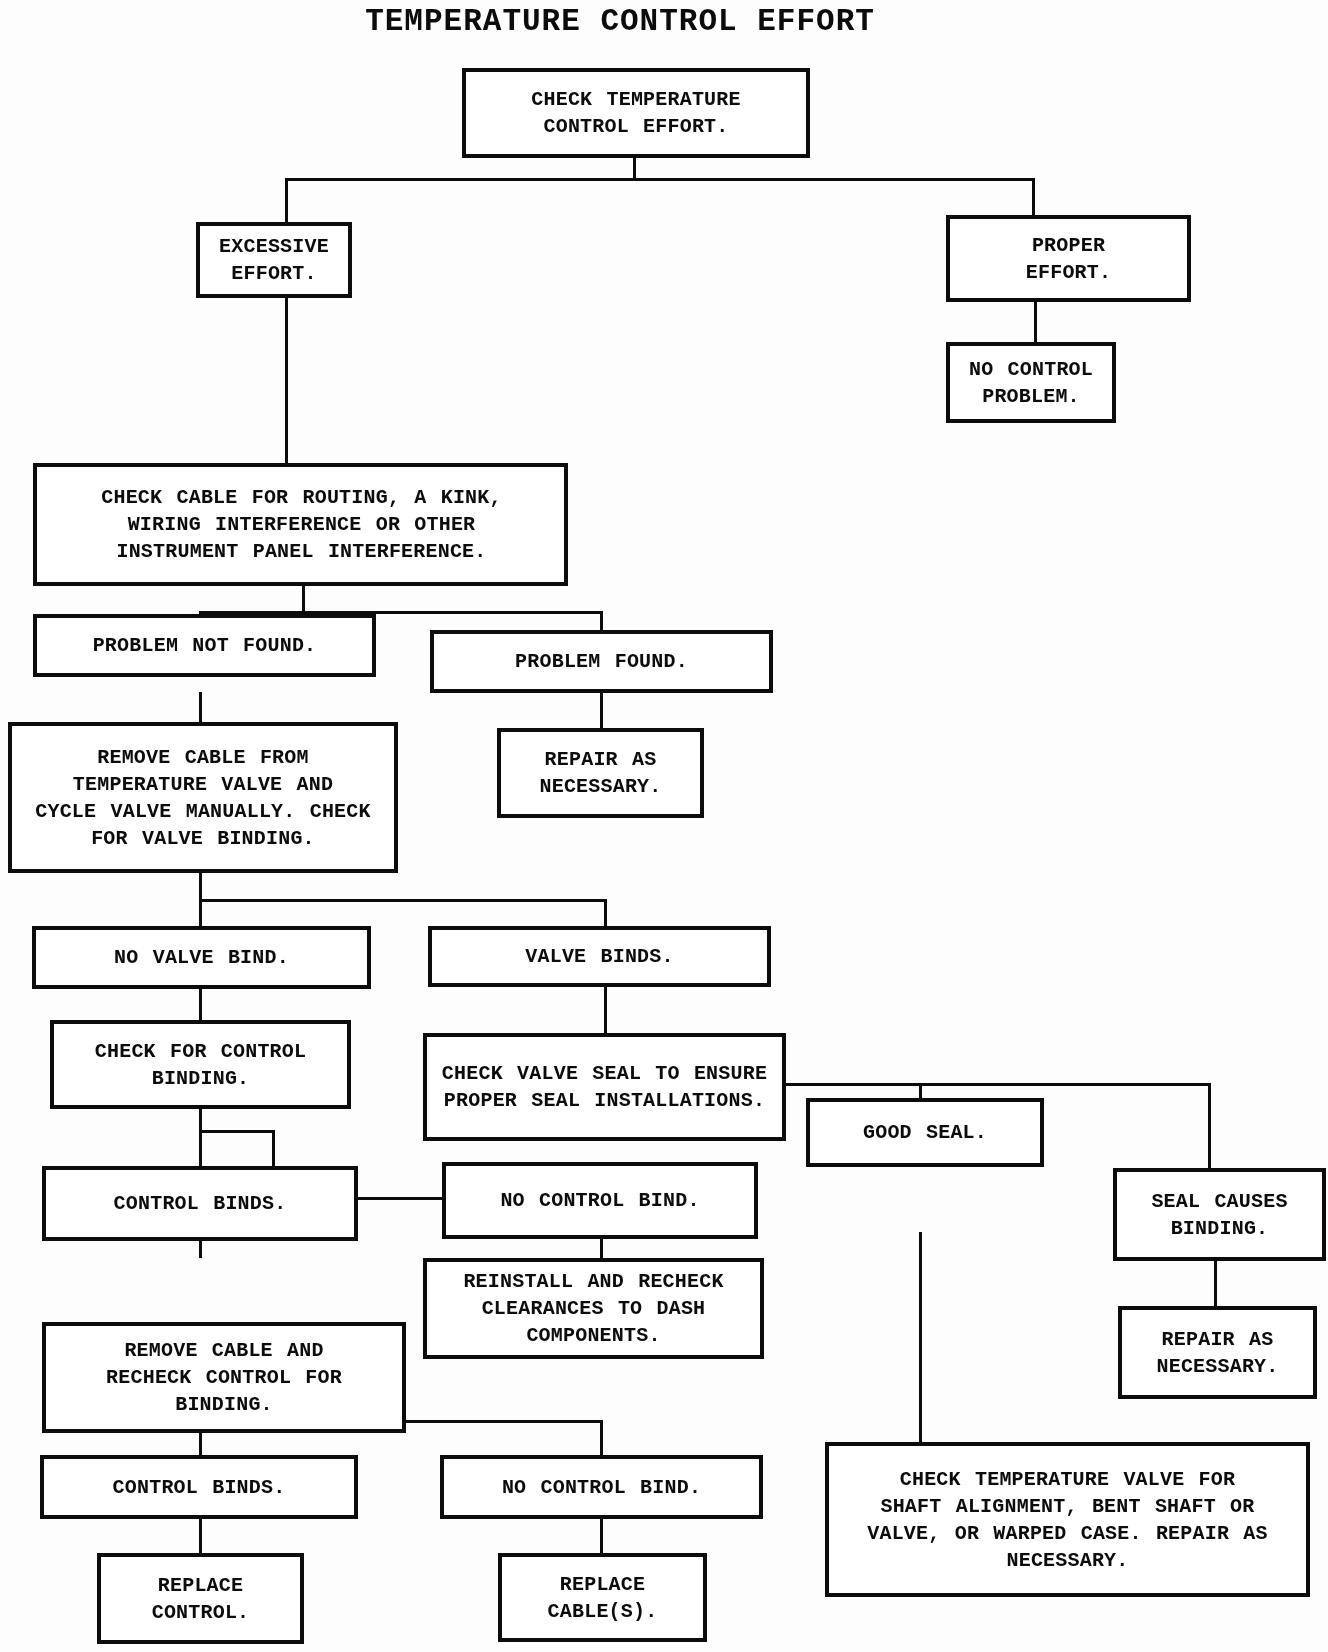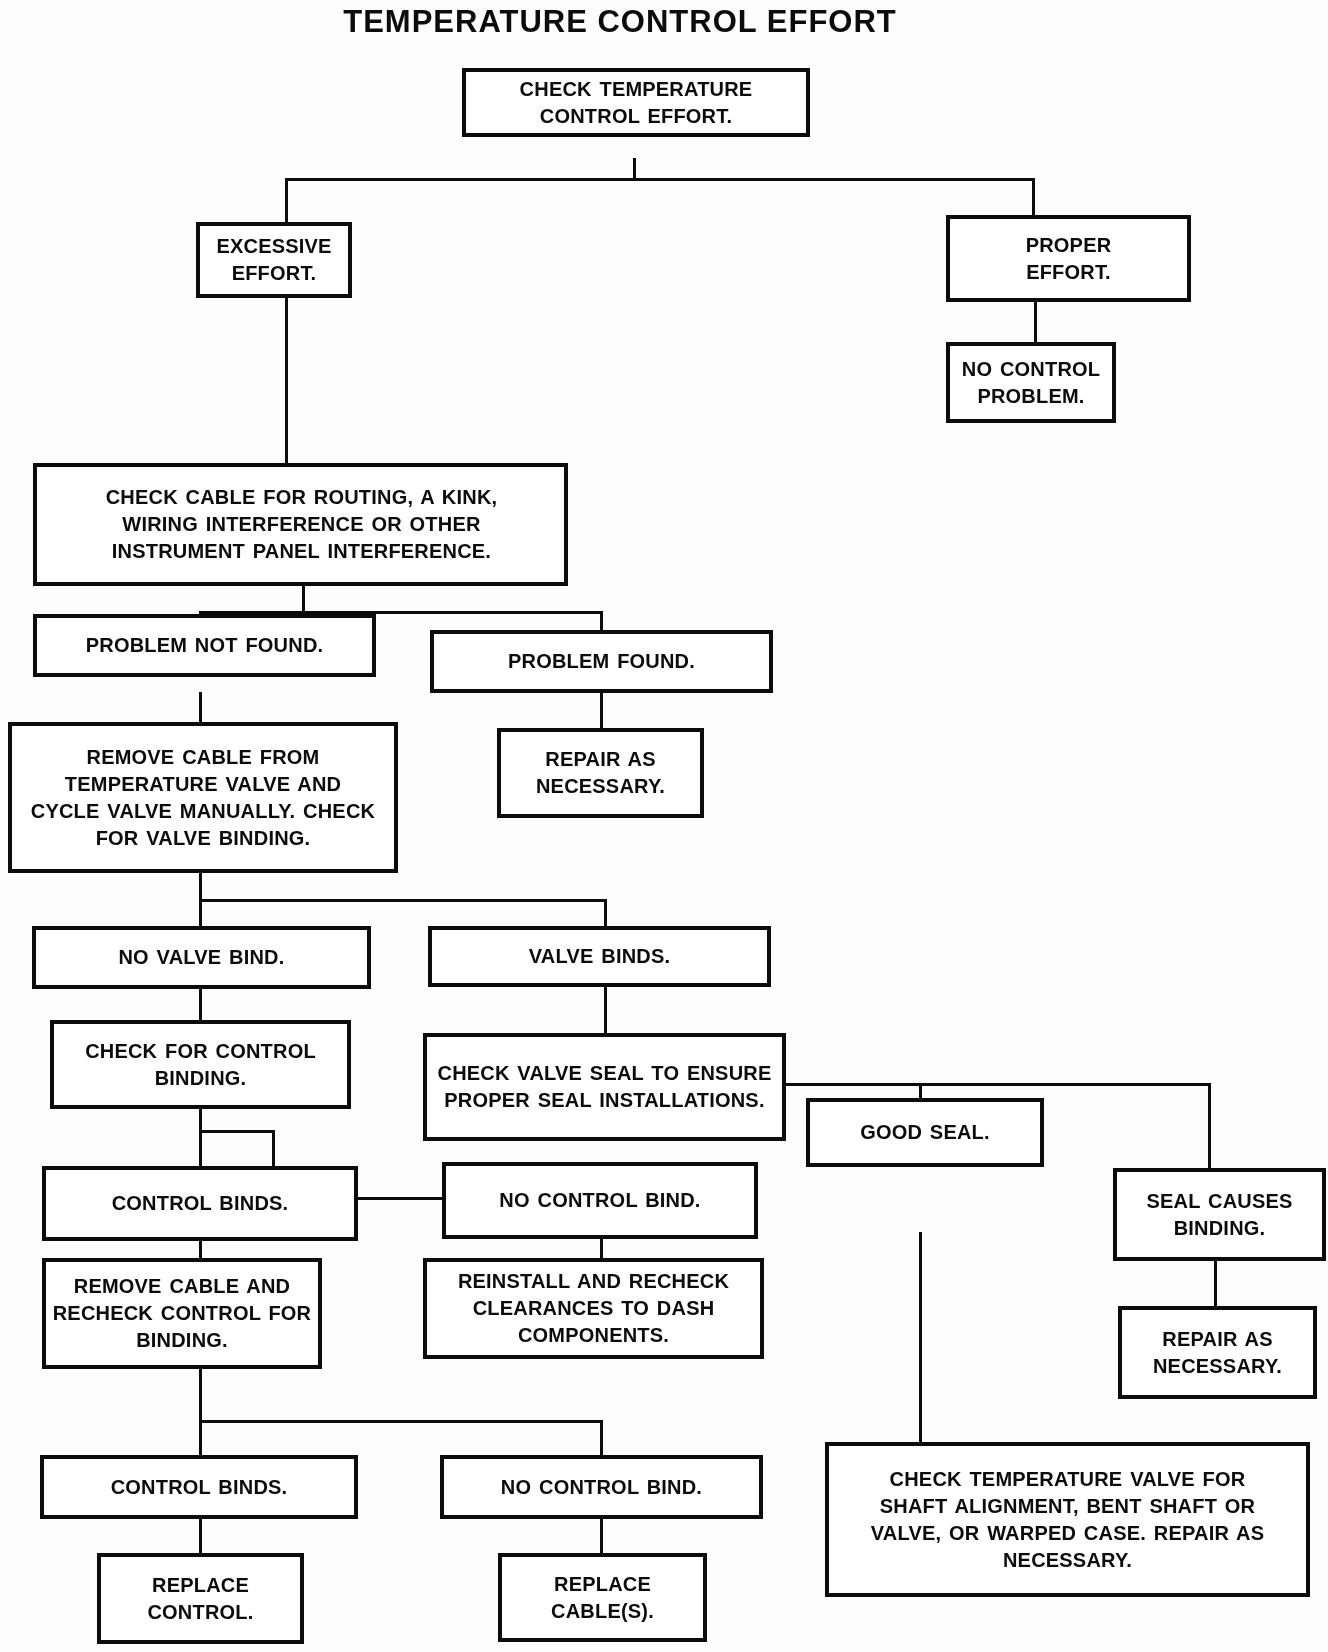--- a/index.html
+++ b/index.html
@@ -1,49 +1,49 @@
 <!DOCTYPE html>
 <html><head>
 <meta charset="utf-8">
 <style>
   html,body{margin:0;padding:0;background:#ffffff;}
   .canvas{
     position:relative;width:1328px;height:1652px;background:#fdfdfd;
-    font-family:Liberation Sans, sans-serif;color:#0c0c0c;overflow:hidden;
+    font-family:Liberation Mono, monospace;color:#0c0c0c;overflow:hidden;
   }
   .title{
     position:absolute;left:0;top:4px;width:1240px;text-align:center;
     font-size:31px;font-weight:bold;letter-spacing:1px;
   }
   .node{
     position:absolute;box-sizing:border-box;border:4px solid #0c0c0c;background:#fff;
     display:flex;align-items:center;justify-content:center;text-align:center;
     font-weight:bold;font-size:20px;line-height:1.35;white-space:pre-line;
     letter-spacing:0.2px;word-spacing:2px;padding:4px;
   }
   .line{position:absolute;background:#0c0c0c;}
   
-  #b-check-effort{left:462px;top:68px;width:348px;height:69px;}
+  #b-check-effort{left:462px;top:68px;width:348px;height:90px;}
   #b-excessive{left:196px;top:222px;width:156px;height:76px;}
   #b-proper{left:946px;top:215px;width:245px;height:87px;}
   #b-no-problem{left:946px;top:342px;width:170px;height:81px;}
   #b-check-cable{left:33px;top:463px;width:535px;height:123px;padding-left:6px;}
   #b-problem-not-found{left:33px;top:614px;width:343px;height:63px;}
   #b-problem-found{left:430px;top:630px;width:343px;height:63px;}
   #b-repair-1{left:497px;top:728px;width:207px;height:90px;}
   #b-remove-cable-1{left:8px;top:722px;width:390px;height:151px;}
   #b-no-valve-bind{left:32px;top:926px;width:339px;height:63px;}
   #b-valve-binds{left:428px;top:926px;width:343px;height:61px;}
   #b-check-control-binding{left:50px;top:1020px;width:301px;height:89px;}
   #b-check-valve-seal{left:423px;top:1033px;width:363px;height:108px;}
   #b-control-binds-1{left:42px;top:1166px;width:316px;height:75px;}
   #b-no-control-bind-1{left:442px;top:1162px;width:316px;height:77px;}
   #b-good-seal{left:806px;top:1098px;width:238px;height:69px;}
   #b-seal-causes{left:1113px;top:1168px;width:213px;height:93px;}
-  #b-remove-cable-2{left:42px;top:1258px;width:280px;height:111px;}
+  #b-remove-cable-2{left:42px;top:1322px;width:364px;height:111px;}
   #b-reinstall{left:423px;top:1258px;width:341px;height:101px;}
   #b-repair-2{left:1118px;top:1306px;width:199px;height:93px;}
   #b-check-temp-valve{left:825px;top:1442px;width:485px;height:155px;}
   #b-control-binds-2{left:40px;top:1455px;width:318px;height:64px;}
   #b-no-control-bind-2{left:440px;top:1455px;width:323px;height:64px;}
   #b-replace-control{left:97px;top:1553px;width:207px;height:91px;}
   #b-replace-cable{left:498px;top:1553px;width:209px;height:89px;}
 </style>
 </head>
 <body>

